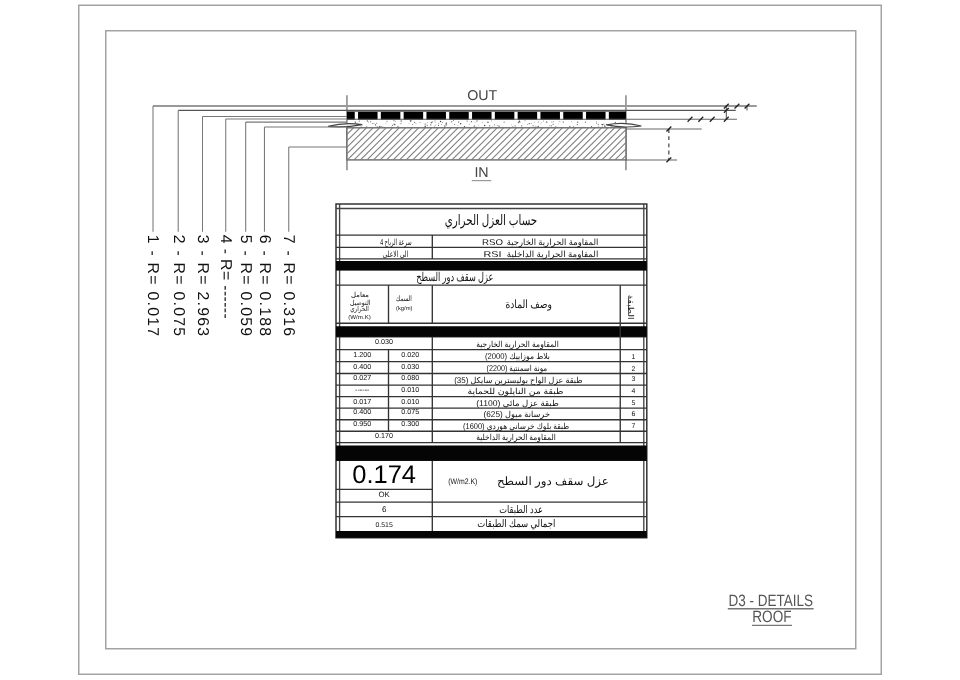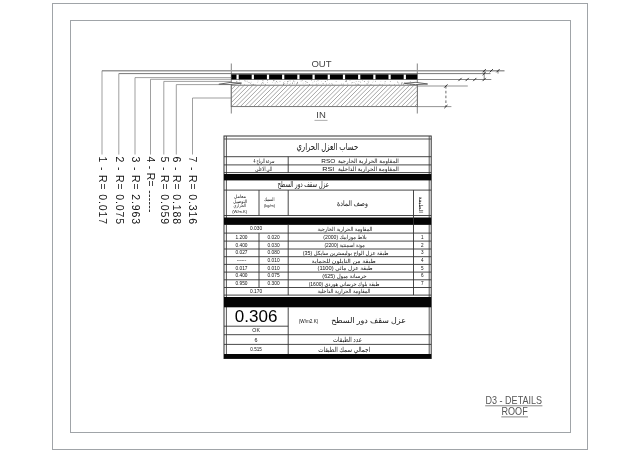--- a/index.html
+++ b/index.html
@@ -425,18 +425,18 @@
 <div class="a lat" style="left:224.0px;top:272.1px;width:35.0px;height:7.699999999999989px;font-size:4.8px;">0.400</div>
 <div class="a lat" style="left:259.0px;top:272.1px;width:29.19999999999999px;height:7.699999999999989px;font-size:4.8px;">0.075</div>
 <div class="a lat" style="left:413.5px;top:272.1px;width:17.69999999999999px;height:7.699999999999989px;font-size:4.6px;">6</div>
 
 <div class="a lat" style="left:224.0px;top:279.8px;width:35.0px;height:7.699999999999989px;font-size:4.8px;">0.950</div>
 <div class="a lat" style="left:259.0px;top:279.8px;width:29.19999999999999px;height:7.699999999999989px;font-size:4.8px;">0.300</div>
 <div class="a lat" style="left:413.5px;top:279.8px;width:17.69999999999999px;height:7.699999999999989px;font-size:4.6px;">7</div>
 
 <div class="a lat" style="left:224.0px;top:287.5px;width:64.19999999999999px;height:7.600000000000023px;font-size:4.8px;">0.170</div>
 
-<div class="a lat" style="left:224.0px;top:307.3px;width:64.19999999999999px;height:18.899999999999977px;font-size:17px;color:#000;">0.306</div>
+<div class="a lat" style="left:224.0px;top:307.3px;width:64.19999999999999px;height:18.899999999999977px;font-size:17px;color:#000;">0.174</div>
 
 <div class="a lat" style="left:224.0px;top:326.2px;width:64.19999999999999px;height:8.5px;font-size:5.2px;">OK</div>
 
 <div class="a lat" style="left:224.0px;top:334.7px;width:64.19999999999999px;height:9.699999999999989px;font-size:5.4px;">6</div>
 
 <div class="a lat" style="left:224.0px;top:344.4px;width:64.19999999999999px;height:9.600000000000023px;font-size:4.6px;">0.515</div>
 </body></html>

